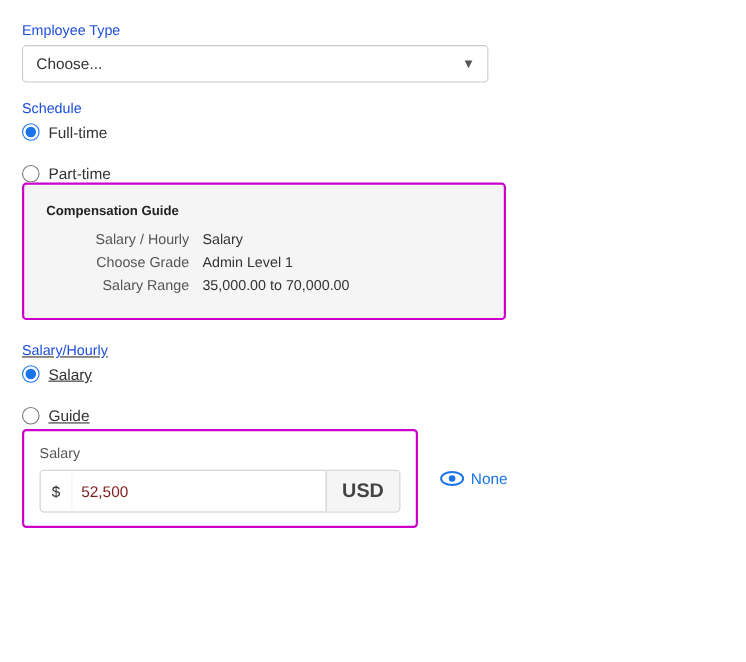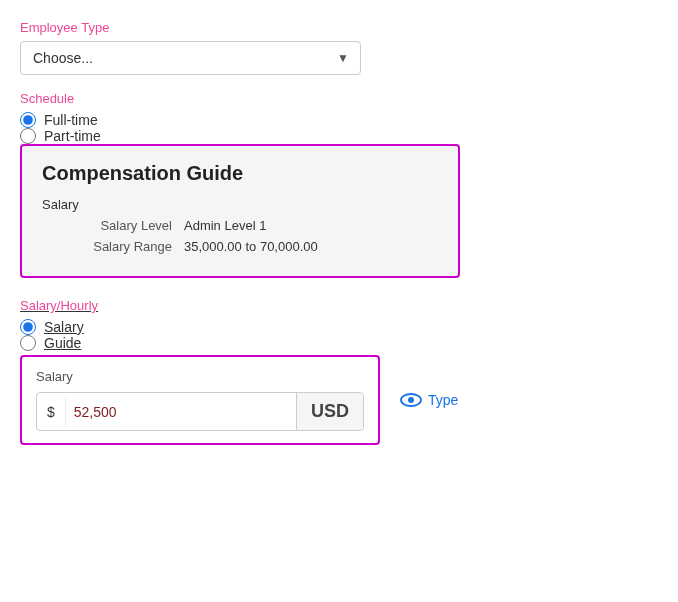--- a/index.html
+++ b/index.html
@@ -12,32 +12,32 @@
     body {
       background: #ffffff;
       width: 678px;
       min-height: 602px;
       padding: 20px 20px;
       color: #333;
       font-size: 14px;
     }
 
     .section-label {
-      color: #ec4899;
+      color: #1d4ed8;
       font-size: 13px;
       margin-bottom: 6px;
     }
 
     .employee-type-section {
       margin-bottom: 16px;
     }
 
     .select-wrapper {
       position: relative;
-      width: 341px;
+      width: 424px;
     }
 
     .select-wrapper select {
       width: 100%;
       padding: 8px 12px;
       border: 1px solid #ccc;
       border-radius: 4px;
       appearance: none;
       background: #fff;
       font-size: 14px;
@@ -56,21 +56,21 @@
       font-size: 12px;
     }
 
     .schedule-section {
       margin-bottom: 0;
     }
 
     .radio-group {
       display: flex;
       flex-direction: column;
-      gap: 0;
+      gap: 22px;
       margin-top: 4px;
     }
 
     .radio-item {
       display: flex;
       align-items: center;
       gap: 8px;
       cursor: pointer;
       font-size: 14px;
     }
@@ -85,21 +85,21 @@
     .compensation-guide-box {
       border: 2px solid #cc00cc;
       border-radius: 4px;
       background: #f5f5f5;
       padding: 16px 20px;
       width: 440px;
       margin-bottom: 20px;
     }
 
     .compensation-guide-title {
-      font-size: 20px;
+      font-size: 12px;
       font-weight: 600;
       color: #222;
       margin-bottom: 12px;
     }
 
     .guide-row {
       display: flex;
       align-items: baseline;
       margin-bottom: 6px;
     }
@@ -216,24 +216,25 @@
       <input type="radio" name="schedule" value="part-time" style="">
       <span>Part-time</span>
     </label>
   </div>
 </div>
 
 <div class="compensation-guide-box">
   <div class="compensation-guide-title">Compensation Guide</div>
 
   <div class="guide-row">
+    <span class="guide-label">Salary / Hourly</span>
     <span class="guide-value">Salary</span>
   </div>
   <div class="guide-row">
-    <span class="guide-label">Salary Level</span>
+    <span class="guide-label">Choose Grade</span>
     <span class="guide-value">Admin Level 1</span>
   </div>
   <div class="guide-row">
     <span class="guide-label">Salary Range</span>
     <span class="guide-value">35,000.00 to 70,000.00</span>
   </div>
 </div>
 
 <div class="salary-hourly-section">
   <div class="section-label">Salary/Hourly</div>
@@ -257,15 +258,15 @@
       <input class="salary-number-input" type="text" value="52,500" style="">
       <button class="usd-button">USD</button>
     </div>
   </div>
 
   <button class="eye-none-btn">
     <svg width="22" height="16" viewBox="0 0 22 16" fill="none" xmlns="http://www.w3.org/2000/svg">
       <ellipse cx="11" cy="8" rx="10" ry="6" stroke="#1a73e8" stroke-width="1.8" fill="none"></ellipse>
       <circle cx="11" cy="8" r="3" fill="#1a73e8"></circle>
     </svg>
-    <span>Type</span>
+    <span>None</span>
   </button>
 </div>
 
 </body></html>

